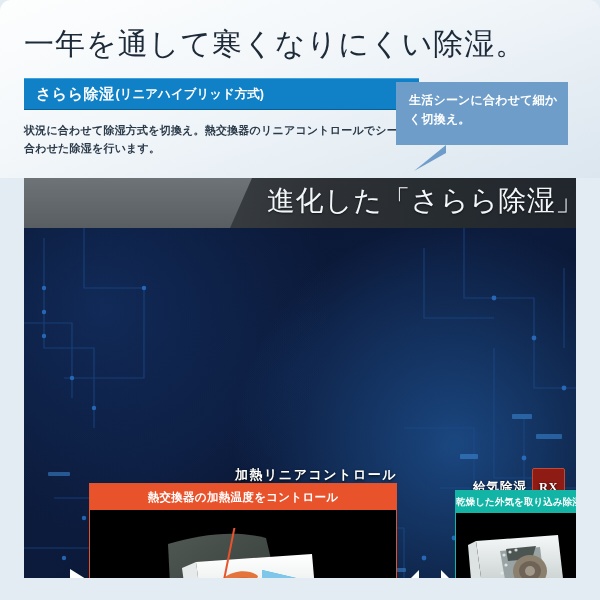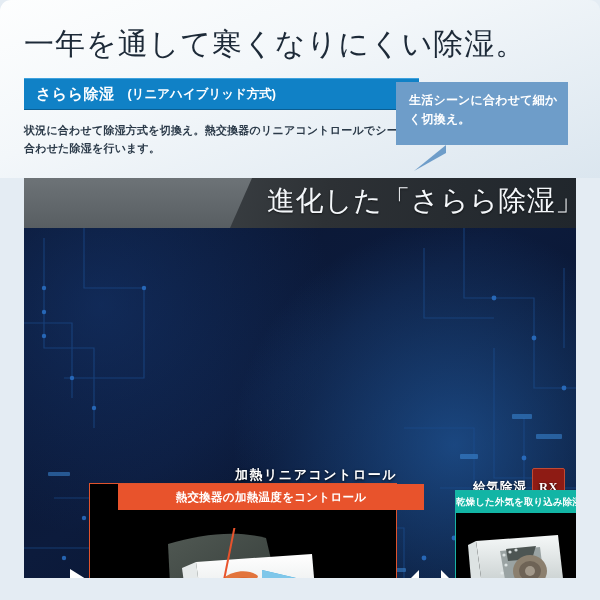--- a/index.html
+++ b/index.html
@@ -25,21 +25,21 @@
   .blue-bar{
     position:absolute;left:24px;top:78px;width:395px;height:30px;
     background:#1081c6;
     border-top:1px solid #3ea2de;border-bottom:1px solid #0a5e93;
     display:flex;align-items:center;
   }
   .blue-bar .bb-main{
     color:#fff;font-weight:bold;font-size:15px;margin-left:12px;letter-spacing:0.5px;
   }
   .blue-bar .bb-sub{
-    color:#fff;font-weight:bold;font-size:12.5px;margin-left:13px;
+    color:#fff;font-weight:bold;font-size:12.5px;margin-left:1px;
   }
   .lead{
     position:absolute;left:24px;top:121px;width:400px;
     font-size:11px;font-weight:bold;color:#2b3a49;line-height:1.65;
     letter-spacing:0.2px;
   }
 
   
   .callout{
     position:absolute;left:396px;top:82px;width:172px;height:63px;
@@ -99,21 +99,21 @@
     border:1.5px solid #e0532c;background:#000;
     box-sizing:border-box;
   }
   .lpanel-title{
     position:absolute;left:65px;top:238px;width:308px;text-align:right;
     color:#fff;font-weight:bold;font-size:13px;letter-spacing:1.5px;
     text-shadow:0 1px 3px rgba(0,0,0,.9);
   }
   .orange-bar{
     position:absolute;left:0;top:0;width:100%;height:26px;
-    background:#e8532c;display:flex;align-items:center;justify-content:center;margin-left:28px;
+    background:#e8532c;display:flex;align-items:center;justify-content:center;
   }
   .orange-bar span{color:#fff;font-weight:bold;font-size:11.5px;letter-spacing:.3px;}
 
   .hx-big{position:absolute;left:72px;top:44px;width:172px;height:120px;}
 
   
   .rpanel{
     position:absolute;left:431px;top:262px;width:128px;height:218px;
     border:1.5px solid #19b3a4;background:#000;box-sizing:border-box;
   }

